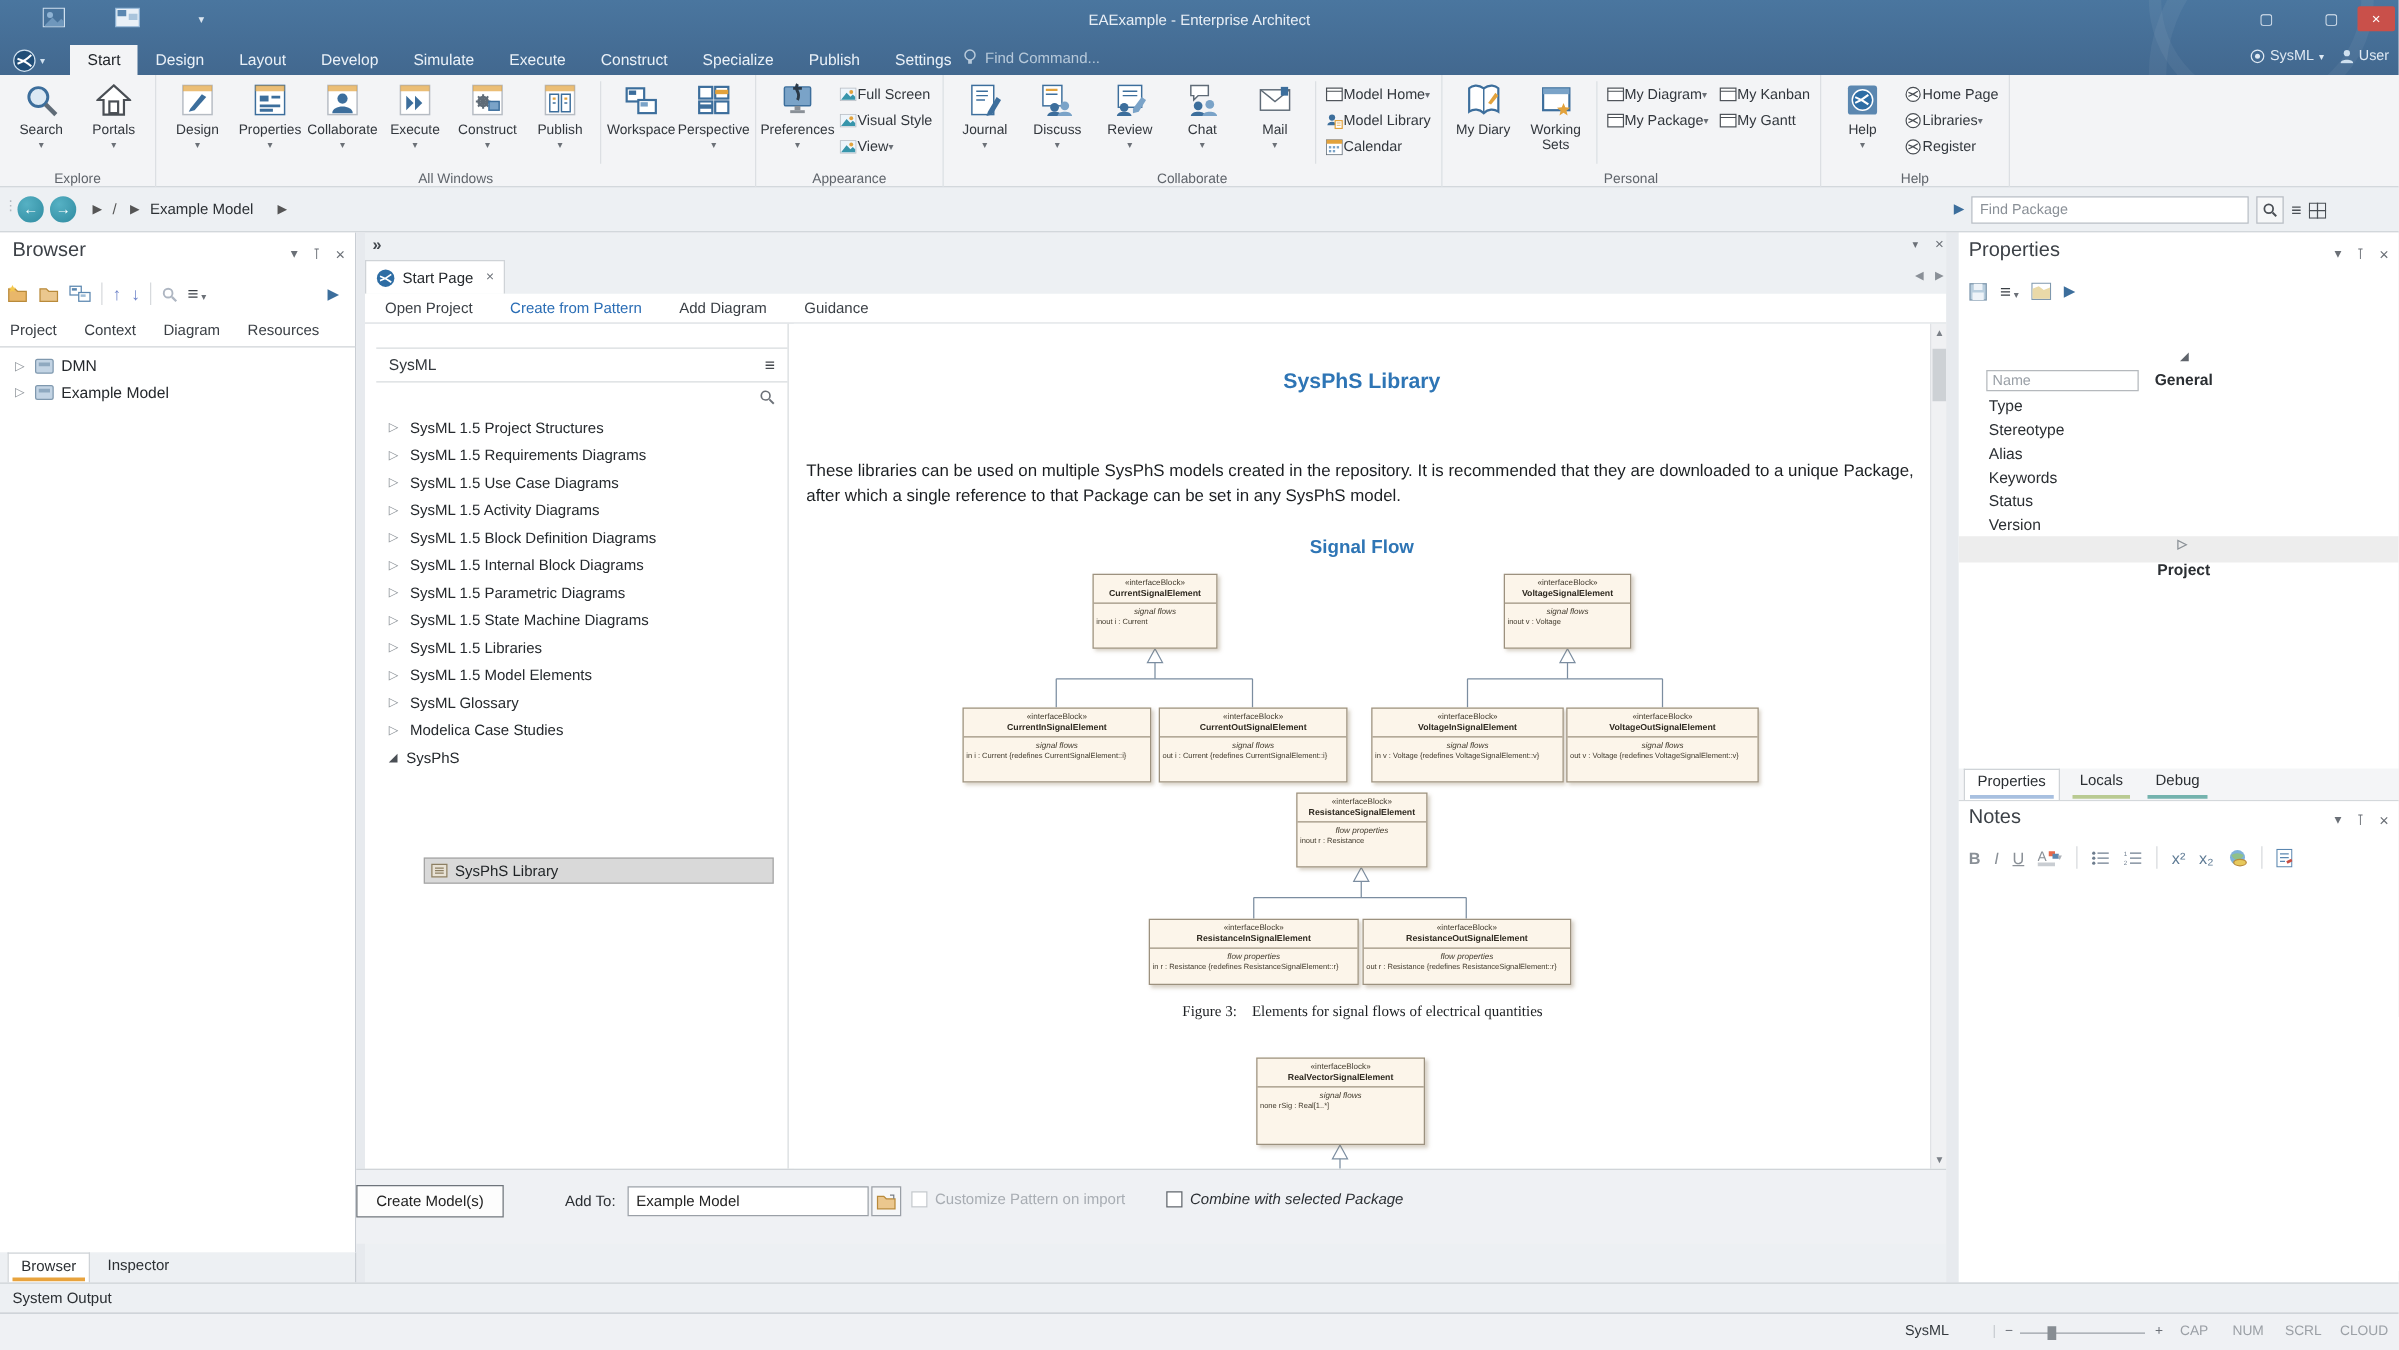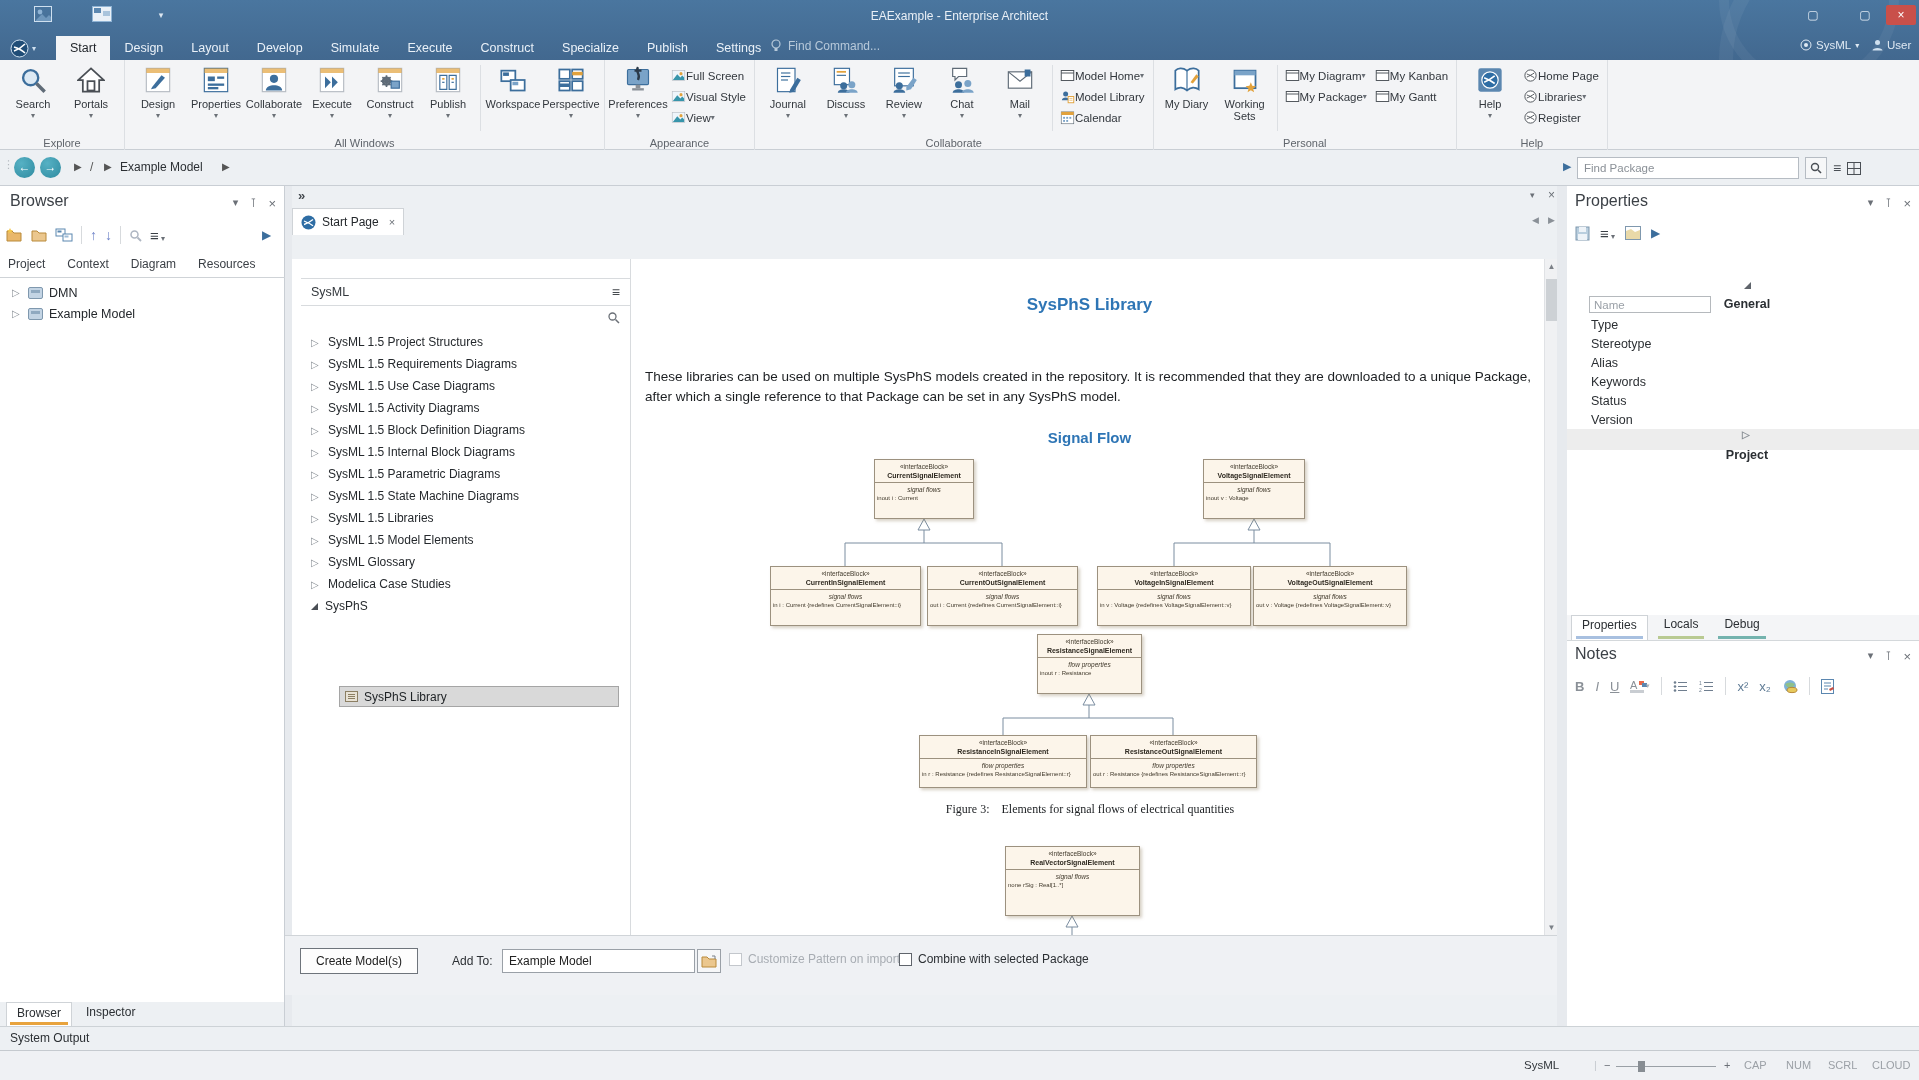--- a/index.html
+++ b/index.html
@@ -95,28 +95,28 @@
   .blk-st { font-size:6.5px; color:#40392b; line-height:8px; }
   .blk-nm { font-size:7px; font-weight:bold; color:#2e2920; line-height:9px; }
   .blk-lbl { text-align:center; font-style:italic; font-size:6.5px; color:#40392b; padding-top:3px; line-height:8px; }
   .blk-prop { font-size:6px; color:#40392b; padding-left:2px; line-height:8px; white-space:nowrap; overflow:hidden; }
   #doc-scroll { left:1252px; top:0; width:15px; height:676px; background:#f0f1f3; border-left:1px solid #e0e2e5; }
   .sb-arrow { left:1252px; width:15px; height:15px; color:#7b8087; font-size:8px; text-align:center; line-height:15px; }
   #sb-thumb { left:1254px; top:20px; width:11px; height:42px; background:#cdd1d5; }
 
   
   #sp-footer { left:0; top:749px; width:1272px; height:60px; background:#eff1f4; border-top:1px solid #d0d4d8; }
-  #create-btn { left:15px; top:12px; width:118px; height:26px; background:#fdfdfd; border:1px solid #6e747b; font-size:12px; color:#222; text-align:center; line-height:24px; }
+  #create-btn { left:0; top:12px; width:118px; height:26px; background:#fdfdfd; border:1px solid #6e747b; font-size:12px; color:#222; text-align:center; line-height:24px; }
   #addto-label { left:167px; top:18px; font-size:12px; color:#2b2f33; }
   #addto-input { left:217px; top:13px; width:193px; height:24px; background:#fff; border:1px solid #9aa0a7; font-size:12px; color:#222; padding:0 6px; line-height:22px; }
   #folder-btn { left:412px; top:13px; width:24px; height:24px; border:1px solid #9aa0a7; background:#f6f7f8; display:flex; align-items:center; justify-content:center; }
   .chk { position:absolute; top:16px; display:flex; align-items:center; gap:6px; font-size:12px; }
   .chk .box { width:13px; height:13px; background:#fff; border:1px solid #8a9097; }
   #chk1 { left:444px; color:#a8adb3; } #chk1 .box { border-color:#c3c7cc; }
-  #chk2 { left:614px; color:#2b2f33; } #chk2 .box { border-color:#5f646b; }
+  #chk2 { left:648px; color:#2b2f33;font-style:italic; } #chk2 .box { border-color:#5f646b; }
 
   
   #rightpanel { left:1557px; top:186px; width:362px; height:840px; }
   #r-split { left:0; top:0; width:10px; height:840px; background:#e7eaee; }
   #props-panel { left:10px; top:0; width:352px; height:429px; background:#fff; }
   #props-toolbar { left:8px; top:36px; display:flex; align-items:center; gap:10px; height:22px; }
   #element-tab { left:0; top:64px; width:352px; height:26px; border-bottom:1px solid #cfd3d7; }
   #element-tab span { margin-left:10px; font-size:12px; color:#3a3f45; line-height:24px; }
   .prop-sec { position:absolute; left:0; width:352px; height:20px; display:flex; align-items:center; gap:8px; padding-left:8px; font-size:12.5px; font-weight:bold; color:#2b2f33;flex-direction:column; }
   #name-input { left:22px; top:110px; width:122px; height:17px; border:1px solid #b5b9bd; font-size:11.5px; padding:0 4px; color:#333; }
@@ -726,20 +726,26 @@
         <svg class="ic" width="15" height="15" viewBox="0 0 15 15">
             <circle cx="7.5" cy="7.5" r="7" fill="#2e6da4"></circle>
             <path d="M3 9.5 C5.5 8.8 9.5 6.5 12 4.5 M3 6 C5.5 7 9.5 8.8 12 10.8" stroke="#fff" stroke-width="1.3" fill="none"></path>
           </svg>
         <span>Start Page</span>
         <span style="color:#6b7077; font-size:11px; margin-left:4px;">×</span>
       </span>
       <span style="position:absolute; left:1240px; top:7px; color:#8a9097; font-size:9px;">◀</span>
       <span style="position:absolute; left:1256px; top:7px; color:#8a9097; font-size:9px;">▶</span>
     </div>
+    <div id="subnav" class="abs">
+        <div class="subtab">Open Project</div>
+        <div class="subtab active">Create from Pattern</div>
+        <div class="subtab">Add Diagram</div>
+        <div class="subtab">Guidance</div>
+      </div>
     <div id="content" class="abs">
 
       <div id="pattern-panel" class="abs">
         <div id="pattern-header" class="abs">SysML</div>
         <span id="pattern-menu-icon">≡</span>
         <span id="pattern-search-icon">
             <svg class="ic" width="13" height="13" viewBox="0 0 13 13">
               <circle cx="5.5" cy="5.5" r="3.5" fill="none" stroke="#6b7077" stroke-width="1.3"></circle>
               <line x1="8.5" y1="8.5" x2="12" y2="12" stroke="#6b7077" stroke-width="1.5"></line>
             </svg>

